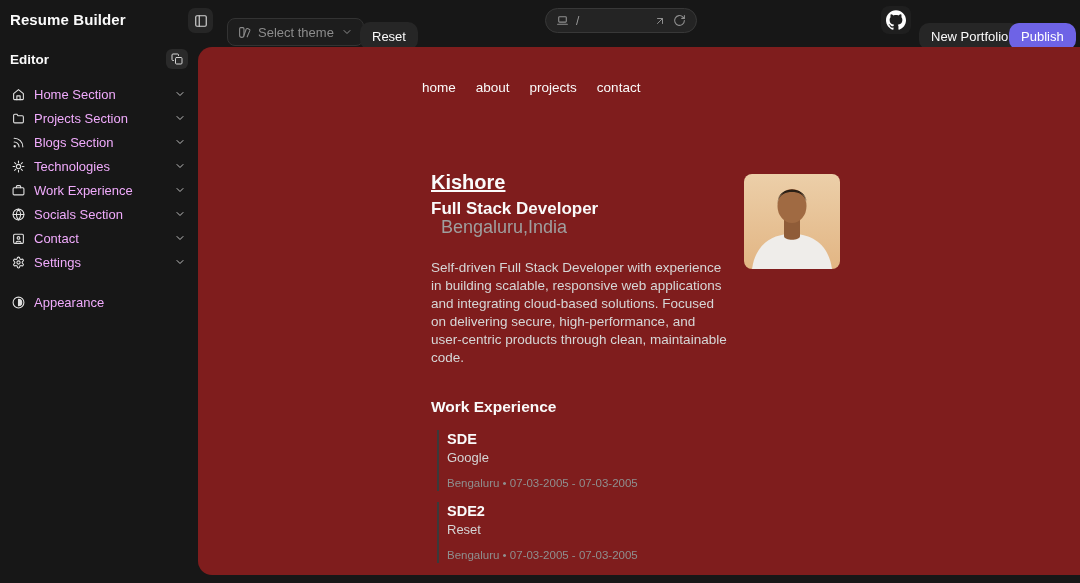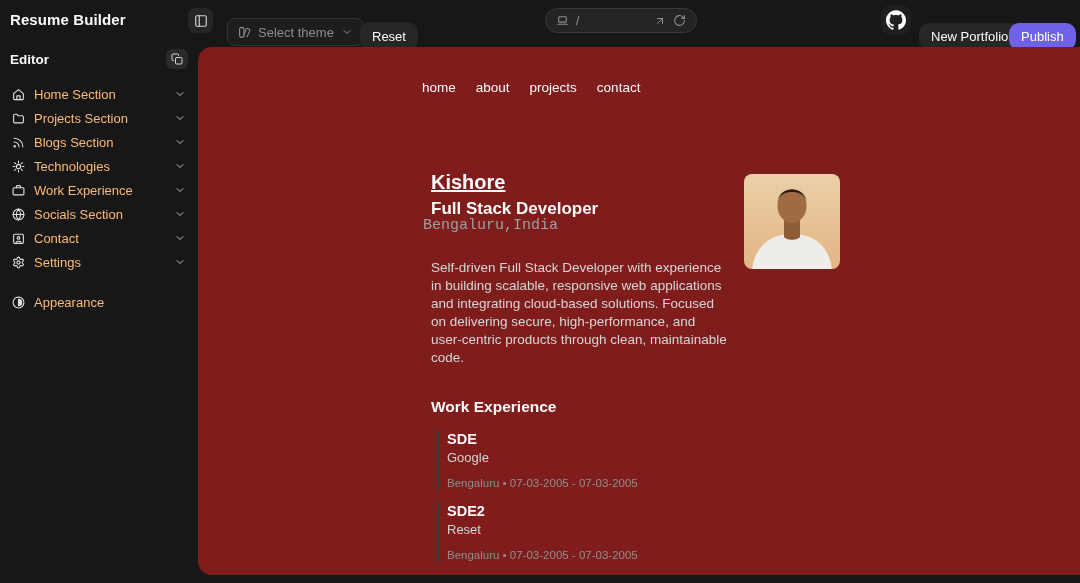--- a/index.html
+++ b/index.html
@@ -45,34 +45,34 @@
   .publish-btn { left:1009px; top:7px; height:27px; border-radius:10px; background:#6e63e6; color:#fff;text-align:right; }
 
   
   .sidebar { position:absolute; left:0; top:40px; width:198px; bottom:0; padding:8px 10px; }
   .sb-head { display:flex; align-items:center; justify-content:space-between; height:22px; margin-bottom:12px; }
   .sb-title { font-size:13.5px; font-weight:700; color:#fafafa; }
   .copy-btn { width:22px; height:20px; background:#2a2a2a; border:none; border-radius:6px;
     display:flex; align-items:center; justify-content:center; color:#d4d4d4; cursor:pointer; }
   .sb-item { display:flex; align-items:center; height:24px; gap:9px; padding:0 2px; cursor:pointer; border-radius:6px; }
   .sb-ic { color:#e2e2e2; display:flex; width:13px; }
-  .sb-label { font-size:13px; color:#fdba74; flex:1; }
+  .sb-label { font-size:13px; color:#f0abfc; flex:1; }
   .chev { color:#bdbdbd; display:flex; }
   .sb-item.appearance { margin-top:16px; }
 
   
   .preview {
     position:absolute; left:198px; top:47px; right:0; bottom:8px;
     background:#7f1d1d; border-radius:14px 0 0 14px; overflow:hidden;
   }
   .pv-nav { position:absolute; left:224px; top:33px; display:flex; gap:20px; }
   .pv-nav span { font-size:13.5px; color:#fafafa; cursor:pointer; }
   .pv-name { position:absolute; left:233px; top:124px; font-size:20px; font-weight:700;text-decoration:underline; }
   .pv-role { position:absolute; left:233px; top:152px; font-size:17px; font-weight:700; }
-  .pv-loc { position:absolute; left:225px; top:170px; font-size:15px; color:#9f9f9f;font-family:Liberation Mono, monospace; }
+  .pv-loc { position:absolute; left:243px; top:170px; font-size:18px; color:#9f9f9f; }
   .pv-summary { position:absolute; left:233px; top:212px; width:296px; font-size:13.5px; line-height:18px; color:#d6d6d6; }
   .pv-photo { position:absolute; left:546px; top:127px; width:96px; height:95px; border-radius:8px; overflow:hidden; }
   .pv-work-h { position:absolute; left:233px; top:351px; font-size:15.5px; font-weight:700; }
   .pv-entry { position:absolute; left:239px; border-left:2px solid #3a3a3a; padding:1px 0 2px 8px; }
   .pv-entry.e0 { top:383px; }
   .pv-entry.e1 { top:455px; }
   .pv-entry .t { font-size:14.5px; font-weight:700; color:#fafafa; }
   .pv-entry .c { font-size:13px; color:#d4d4d4; margin-top:3px; }
   .pv-entry .m { font-size:11.5px; color:#8f8f8f; margin-top:12px; }
 </style>

